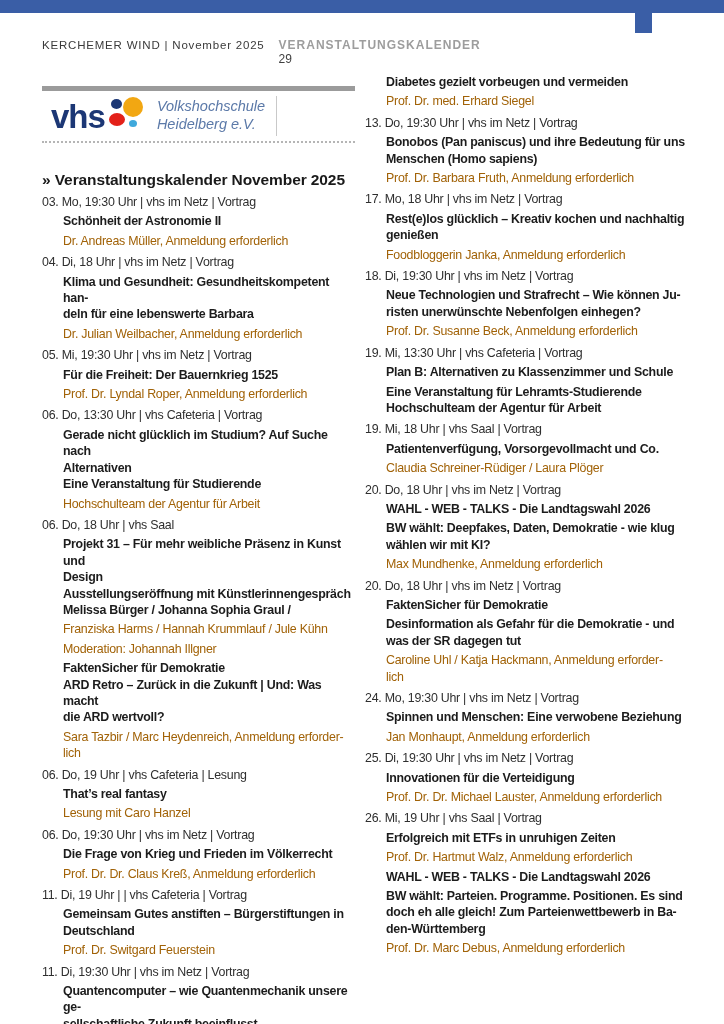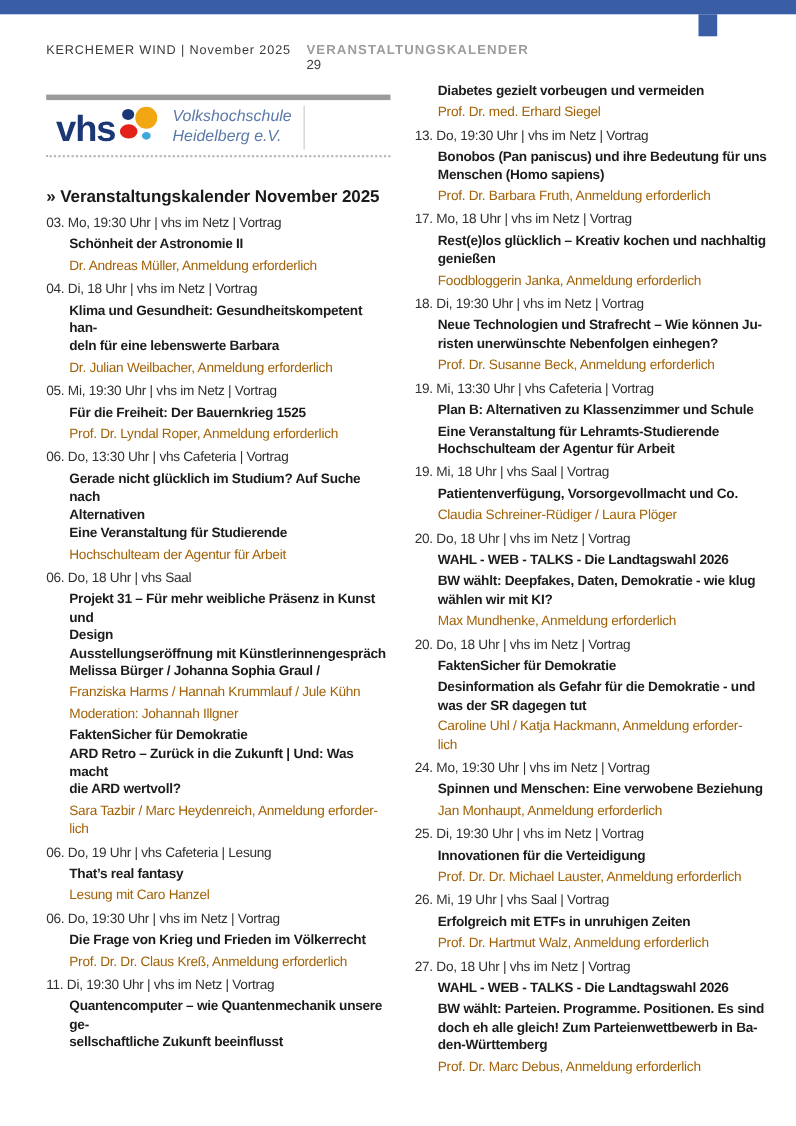--- a/index.html
+++ b/index.html
@@ -32,21 +32,21 @@
   .logo-divider{position:absolute;left:234px;top:5px;bottom:5px;width:1px;background:#c9c9c9;}
   .bar-bottom{height:0;border-top:2px dotted #b5b5b5;}
 
   
   .section-title{position:absolute;left:42px;top:171px;margin:0;font-size:15.5px;font-weight:bold;
                  letter-spacing:-.1px;color:#1a1a1a;}
 
   
   .col{position:absolute;font-size:12.4px;line-height:16.4px;letter-spacing:-.25px;}
   .col-left{left:42px;top:194px;width:315px;}
-  .col-right{left:377px;top:74px;width:327px;}
+  .col-right{left:365px;top:74px;width:327px;}
   .event > div{margin-top:3px;white-space:pre-line;}
   .event .date{margin-top:5px;color:#2f2f2f;}
   .event .title{margin-left:21px;font-weight:bold;color:#1c1c1c;}
   .event .speaker{margin-left:21px;color:#a16207;}
   .col .event:first-child > div:first-child{margin-top:0;}
 </style>
 </head>
 <body>
 
 <div class="page">
@@ -126,20 +126,26 @@
         <div class="date">06. Do, 19 Uhr | vhs Cafeteria | Lesung</div>
         <div class="title">That’s real fantasy</div>
         <div class="speaker">Lesung mit Caro Hanzel</div>
       </div>
       <div class="event">
         <div class="date">06. Do, 19:30 Uhr | vhs im Netz | Vortrag</div>
         <div class="title">Die Frage von Krieg und Frieden im Völkerrecht</div>
         <div class="speaker">Prof. Dr. Dr. Claus Kreß, Anmeldung erforderlich</div>
       </div>
       <div class="event">
+        <div class="date">11. Di, 19 Uhr | | vhs Cafeteria | Vortrag</div>
+        <div class="title">Gemeinsam Gutes anstiften – Bürgerstiftungen in
+Deutschland</div>
+        <div class="speaker">Prof. Dr. Switgard Feuerstein</div>
+      </div>
+      <div class="event">
         <div class="date">11. Di, 19:30 Uhr | vhs im Netz | Vortrag</div>
         <div class="title">Quantencomputer – wie Quantenmechanik unsere ge-
 sellschaftliche Zukunft beeinflusst</div>
       </div>
     </div>
   <div class="col col-right">
       <div class="event">
         <div class="title">Diabetes gezielt vorbeugen und vermeiden</div>
         <div class="speaker">Prof. Dr. med. Erhard Siegel</div>
       </div>
@@ -196,21 +202,20 @@
         <div class="date">25. Di, 19:30 Uhr | vhs im Netz | Vortrag</div>
         <div class="title">Innovationen für die Verteidigung</div>
         <div class="speaker">Prof. Dr. Dr. Michael Lauster, Anmeldung erforderlich</div>
       </div>
       <div class="event">
         <div class="date">26. Mi, 19 Uhr | vhs Saal | Vortrag</div>
         <div class="title">Erfolgreich mit ETFs in unruhigen Zeiten</div>
         <div class="speaker">Prof. Dr. Hartmut Walz, Anmeldung erforderlich</div>
       </div>
       <div class="event">
-        <div class="date">27. Do, 18 Uhr | vhs im Netz | Vortrag</div>
         <div class="title">WAHL - WEB - TALKS - Die Landtagswahl 2026</div>
         <div class="title">BW wählt: Parteien. Programme. Positionen. Es sind
 doch eh alle gleich! Zum Parteienwettbewerb in Ba-
 den-Württemberg</div>
         <div class="speaker">Prof. Dr. Marc Debus, Anmeldung erforderlich</div>
       </div>
     </div>
 </div>
 
 </body></html>

